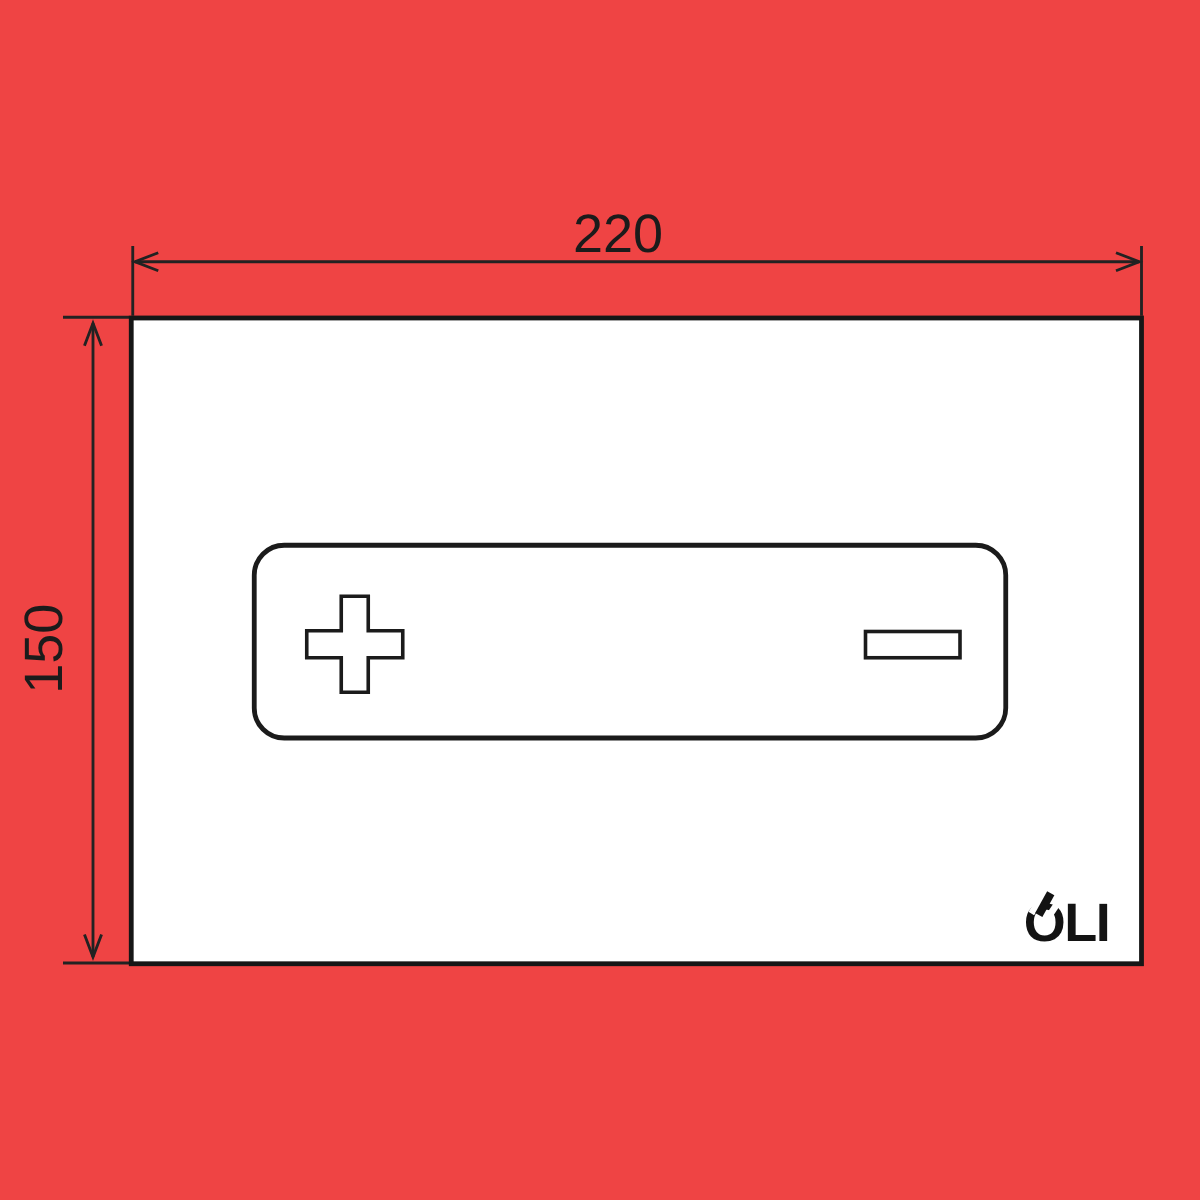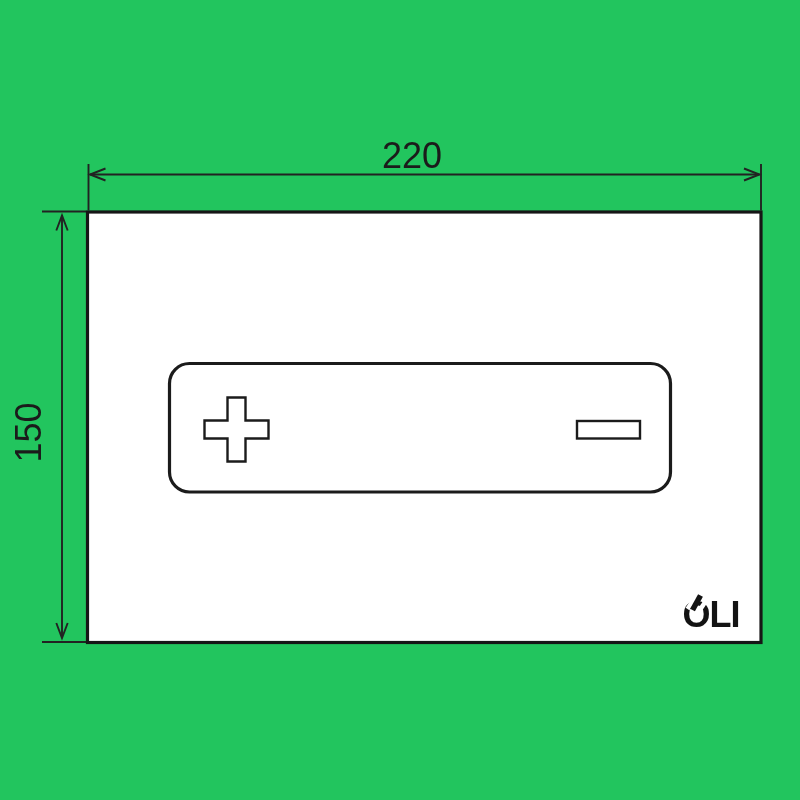--- a/index.html
+++ b/index.html
@@ -4,21 +4,21 @@
 <style>
   html, body { margin: 0; padding: 0; }
   body {
     width: 800px; height: 800px;
     background: #fcfcfc;
     font-family: "Liberation Sans", sans-serif;
   }
   .stage {
     position: relative;
     width: 800px; height: 800px;
-    background: #22c55e;
+    background: #ef4444;
     overflow: hidden;
   }
   svg { display: block; }
   .dim-text {
     font-family: "Liberation Sans", sans-serif;
     font-size: 36px;
     fill: #1b1b1b;
   }
   .brand-text {
     font-family: "Liberation Sans", sans-serif;

